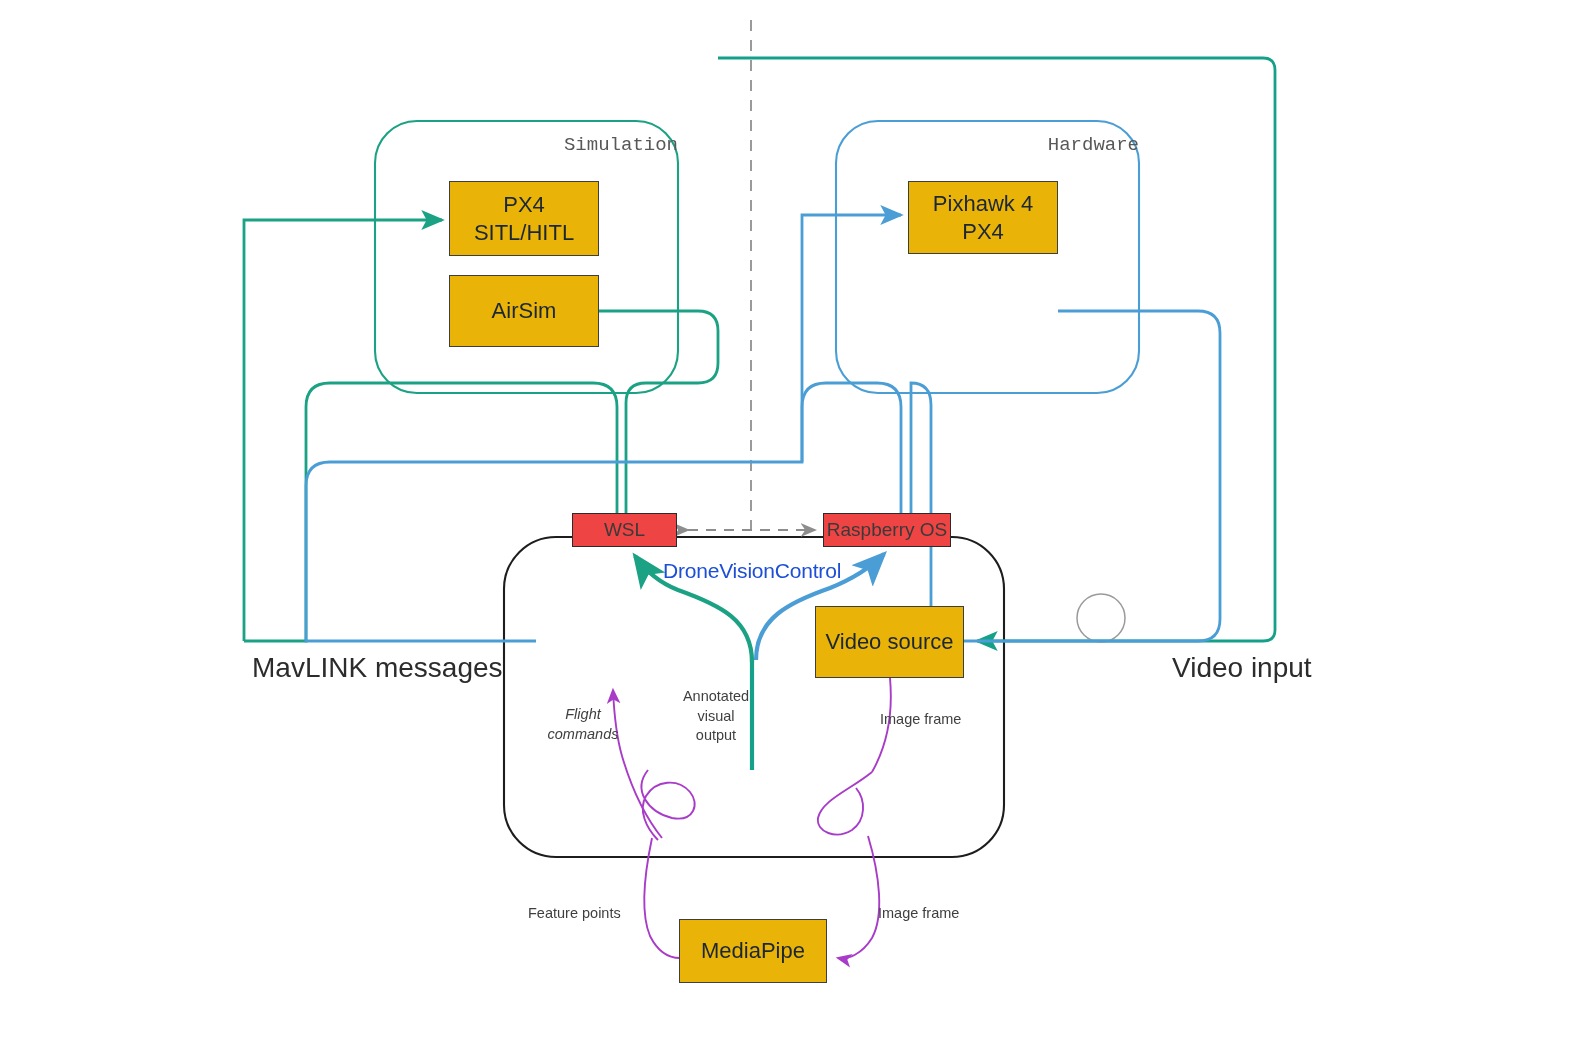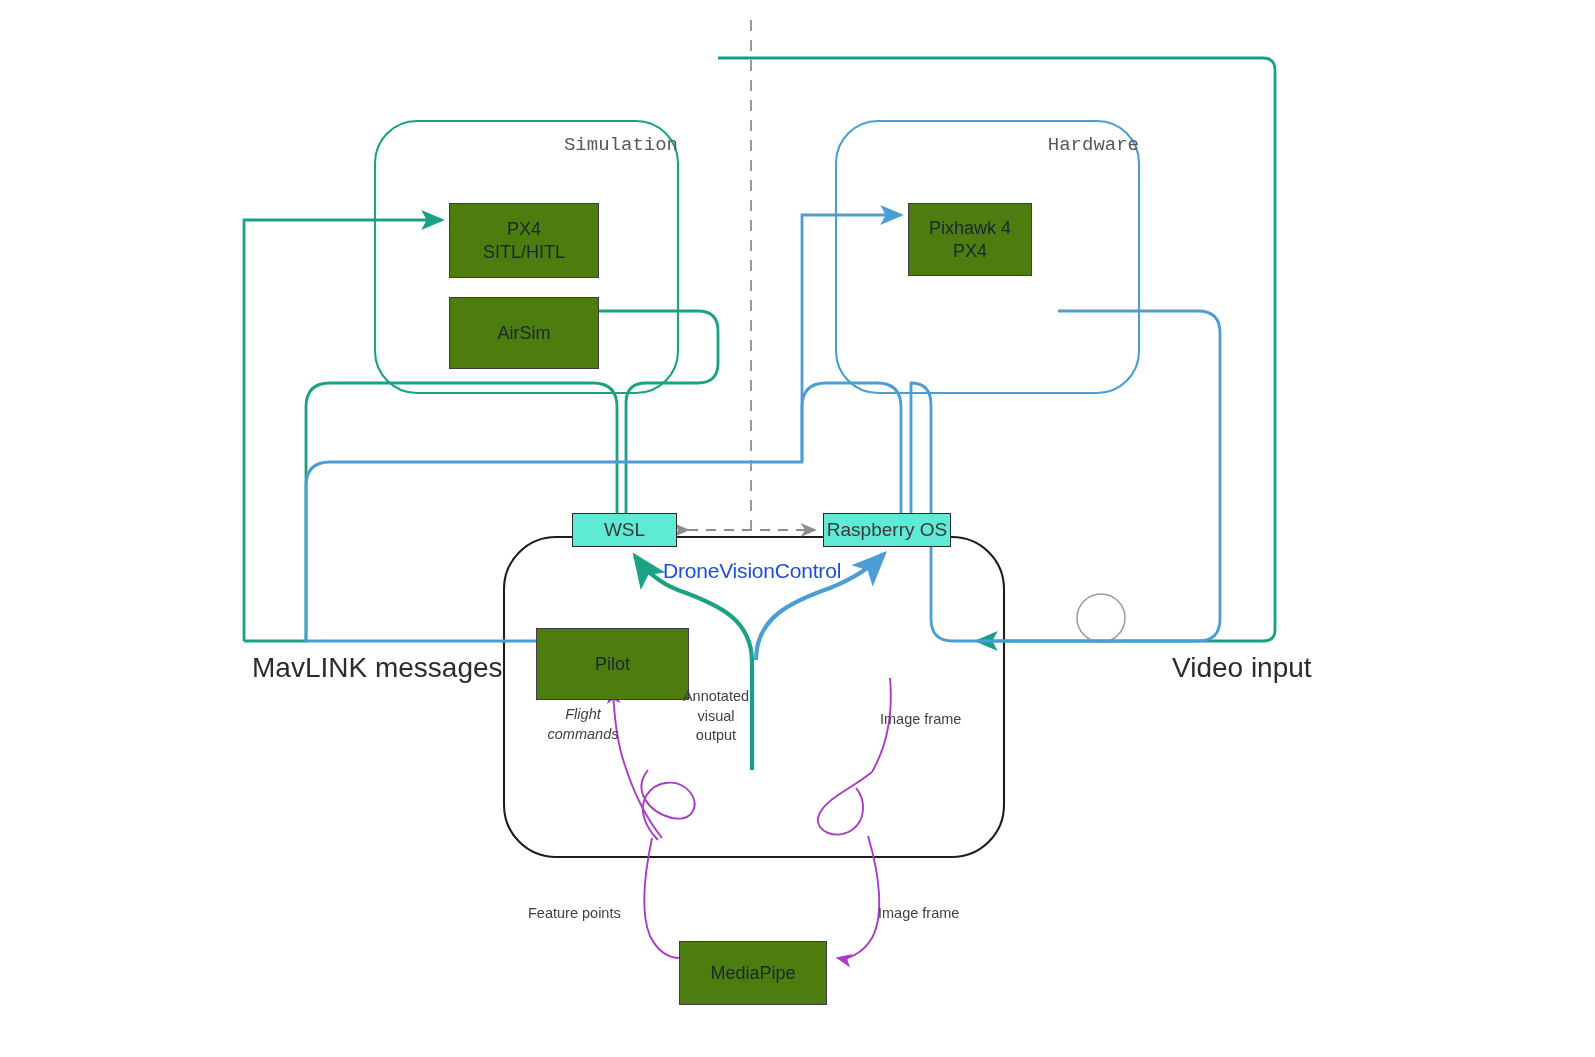--- a/index.html
+++ b/index.html
@@ -25,38 +25,37 @@
     position: absolute;
     left: 0; top: 0;
     width: 1595px;
     height: 1057px;
     display: block;
   }
   
   .node {
     position: absolute;
     box-sizing: border-box;
-    background: #4d7c0f;
+    background: #eab308;
     border: 1.6px solid #3b3f41;
     display: flex;
     align-items: center;
     justify-content: center;
     text-align: center;
     color: #1b2733;
     font-family: "Liberation Sans", sans-serif;
-    font-size: 18px;
+    font-size: 22px;
     line-height: 1.25;
     white-space: pre-line;
     z-index: 6;
-    margin-top: 22px;
   }
   .os-node {
     position: absolute;
     box-sizing: border-box;
-    background: #5eead4;
+    background: #ef4444;
     border: 1.4px solid #2b2b2b;
     display: flex;
     align-items: center;
     justify-content: center;
     color: #3a3a3a;
     font-family: "Liberation Sans", sans-serif;
     font-size: 19px;
     z-index: 8;
   }
   
@@ -169,30 +168,30 @@
 
   <div class="group-label" style="left:836px; top:134px; width:303px;">Hardware</div>
 
   <div class="container-title" style="left:663px; top:559px;">DroneVisionControl</div>
 
   <div class="node" style="left:449px; top:181px; width:150px; height:75px;">PX4
 SITL/HITL</div>
 
   <div class="node" style="left:449px; top:275px; width:150px; height:72px;">AirSim</div>
 
-  <div class="node" style="left:908px; top:181px; width:124px; height:73px;">Pixhawk 4
+  <div class="node" style="left:908px; top:181px; width:150px; height:73px;">Pixhawk 4
 PX4</div>
 
 
   <div class="os-node" style="left:572px; top:513px; width:105px; height:34px;">WSL</div>
 
   <div class="os-node" style="left:823px; top:513px; width:128px; height:34px;">Raspberry OS</div>
 
-  <div class="node" style="left:536px; top:606px; width:153px; height:72px;">Pilot</div>
-
+
+  <div class="node" style="left:815px; top:606px; width:149px; height:72px;">Video source</div>
 
 
   <div class="node" style="left:679px; top:919px; width:148px; height:64px;">MediaPipe</div>
 
   <div class="edge-label" style="left:528px; top:705px; width:110px;font-style:italic;">Flight
 commands</div>
 
   <div class="edge-label" style="left:667px; top:687px; width:98px;">Annotated
 visual
 output</div>

